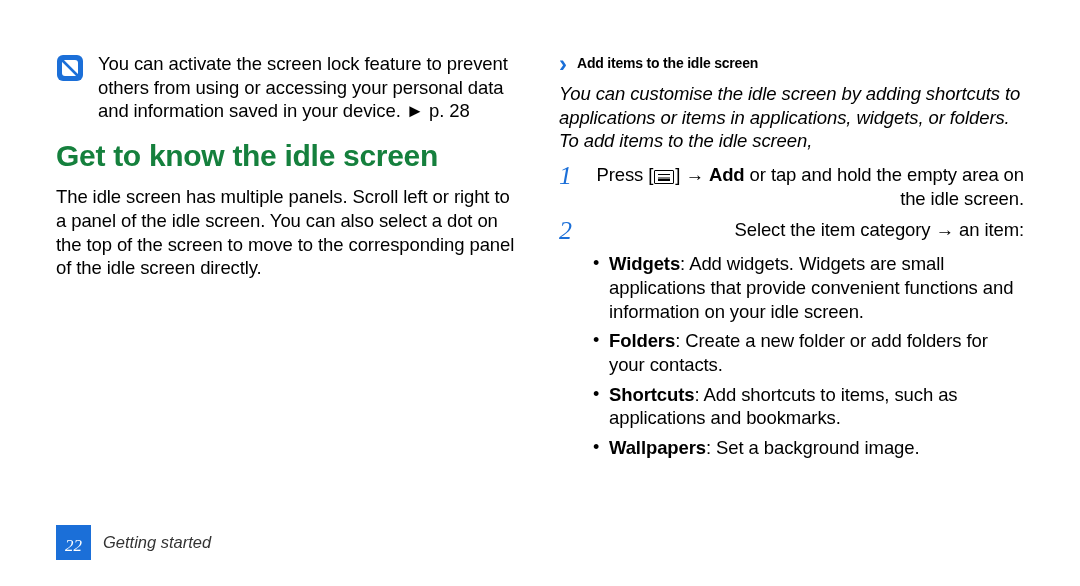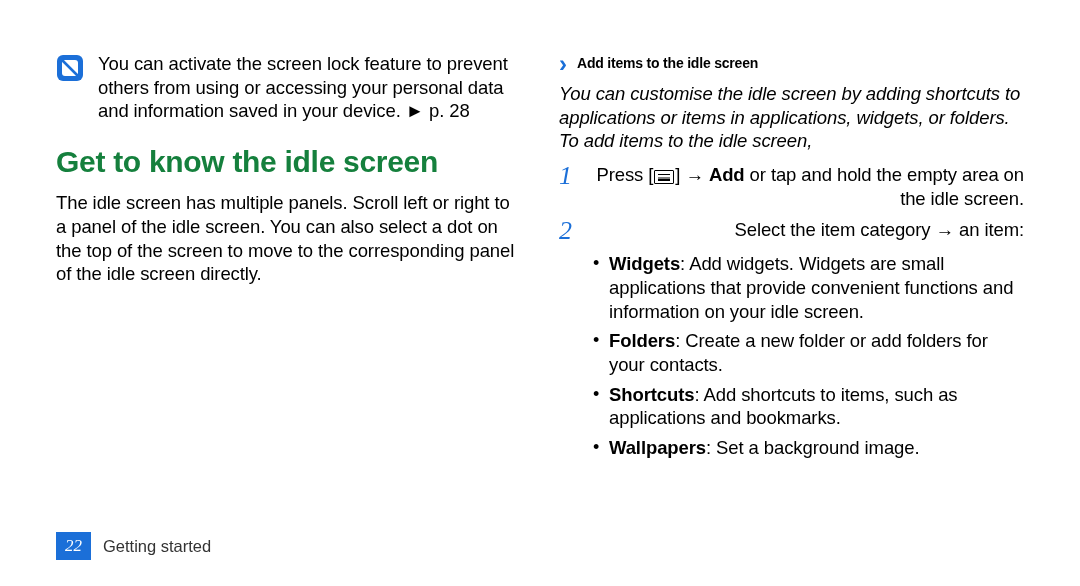--- a/index.html
+++ b/index.html
@@ -12,21 +12,21 @@
     position: relative;
     padding: 52px 56px 0 56px;
     font-size: 18.5px;
     line-height: 1.28;
   }
   .columns {
     display: flex;
     gap: 38px;
   }
   .col { flex: 1 1 50%; }
-  .note-row { display: flex; align-items: flex-start; margin-bottom: 20px; }
+  .note-row { display: flex; align-items: flex-start; margin-bottom: 14px; }
   .note-icon {
     flex: 0 0 auto;
     width: 28px; height: 28px;
     margin-right: 14px;
     margin-top: 2px;
   }
   .note-icon svg { display: block; }
   .note-text { flex: 1; letter-spacing: -0.1px; }
   .h1 {
     color: #15803d;
@@ -92,23 +92,24 @@
     display: flex;
     align-items: center;
     gap: 12px;
   }
   .page-badge {
     background: #1b6fd8;
     color: #fff;
     font-style: italic;
     font-family: Georgia, serif;
     font-size: 17px;
-    padding: 3px 9px 3px 9px;
+    padding: 10px 9px 3px 9px;
   }
   .section-name {
+    font-style: italic;
     color: #333;
     font-size: 16.5px;
   }
 </style>
 </head>
 <body>
 
 <div class="columns">
   <div class="col">
 

